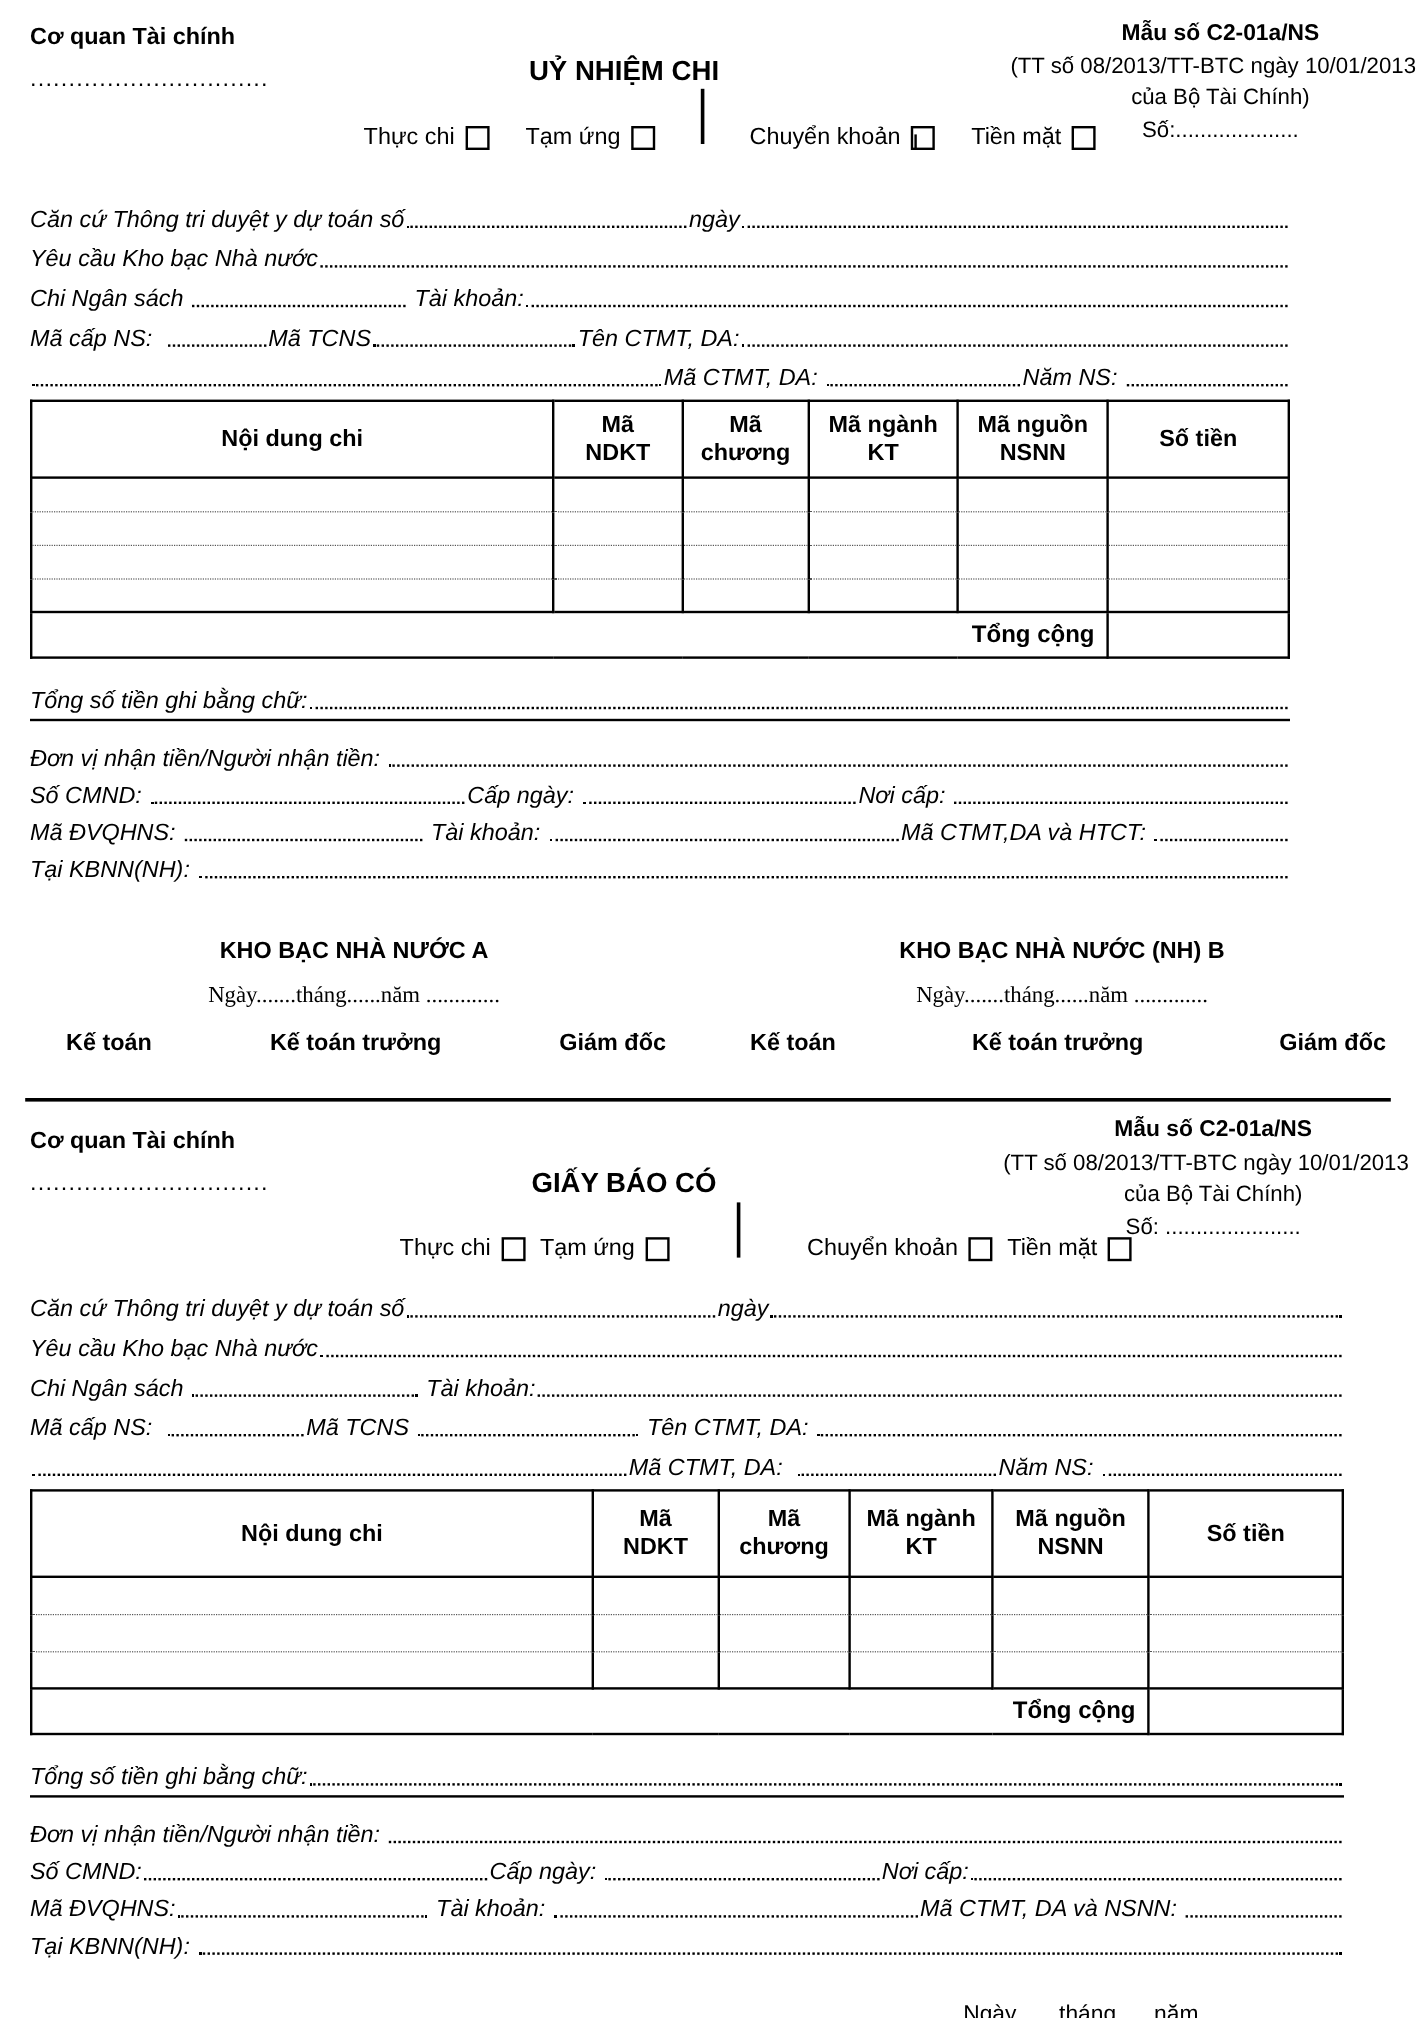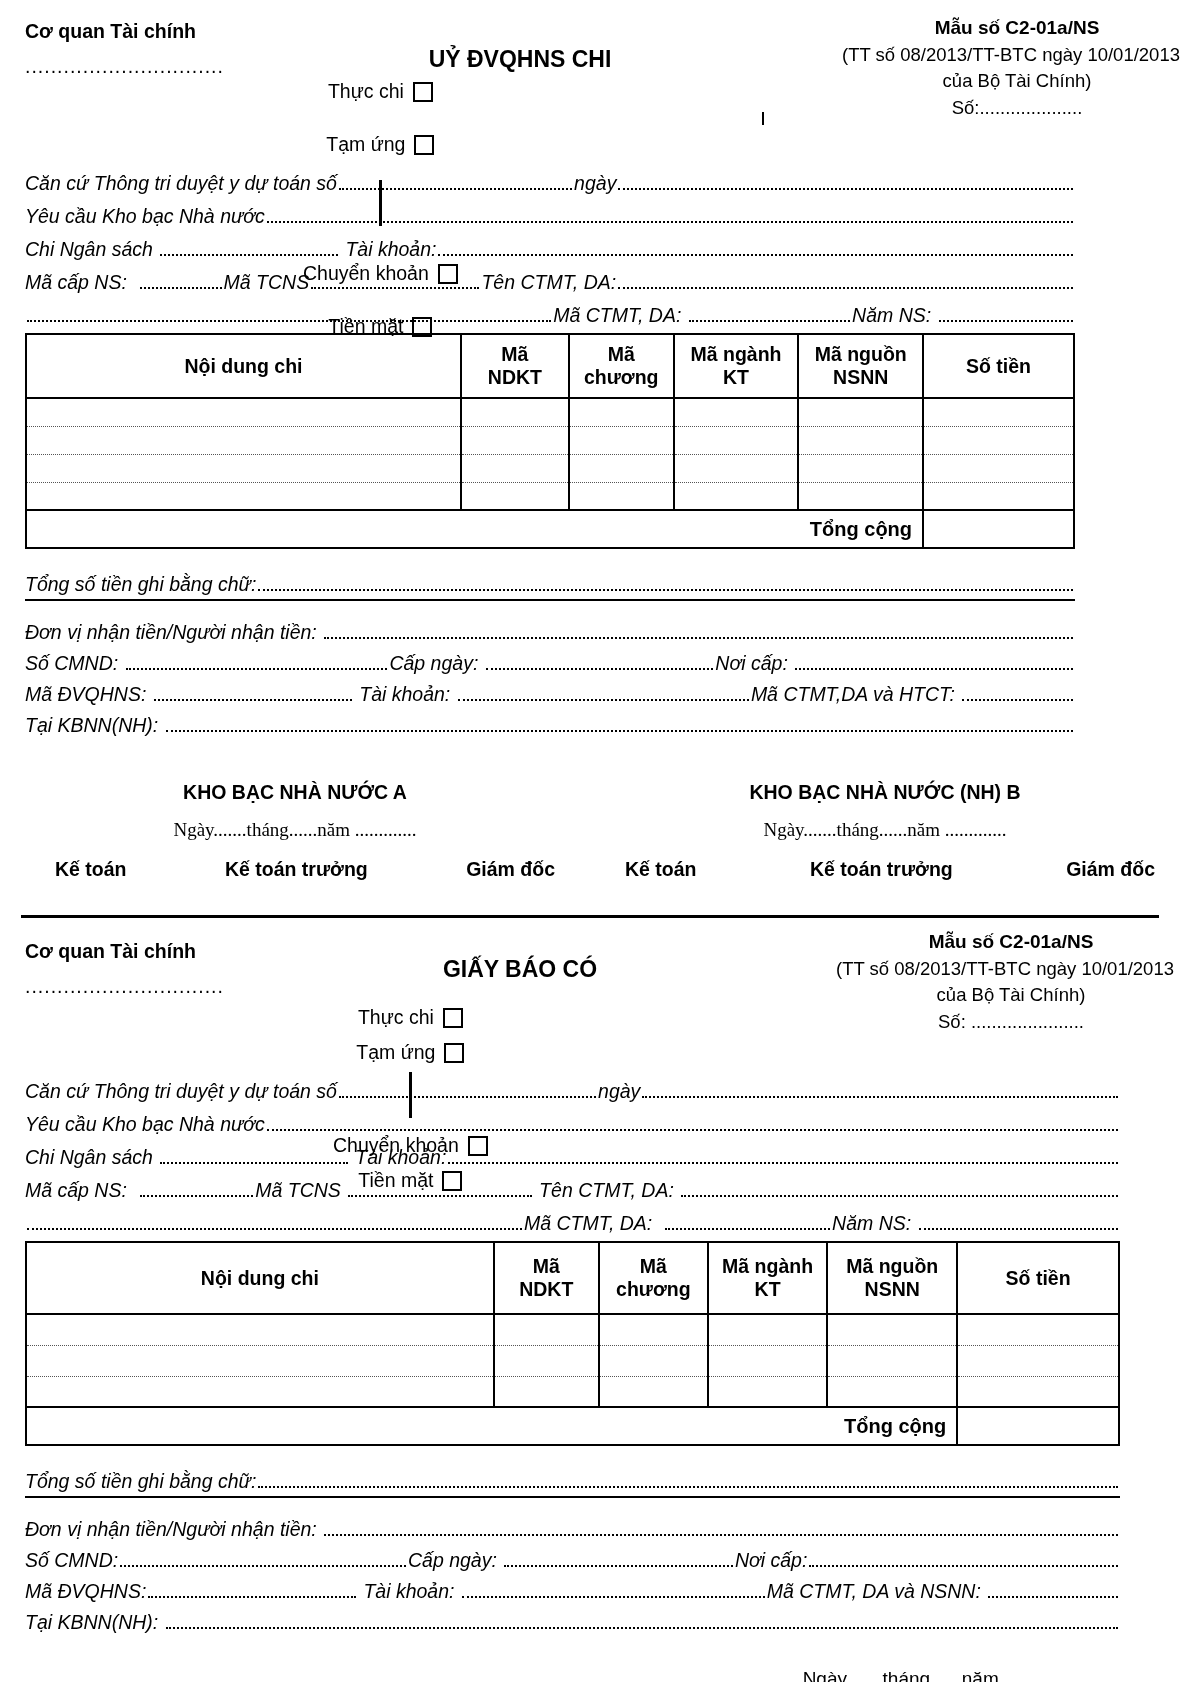--- a/index.html
+++ b/index.html
@@ -11,27 +11,27 @@
   .fheader{position:relative;padding-left:31px;}
   #f1 .fheader{height:150px;}
   #f2 .fheader{height:142px;}
   .org{position:absolute;left:25px;}
   #f1 .org{top:20px;}
   #f2 .org{top:22px;}
   .org-label{font-weight:bold;font-size:19.5px;}
   .org-dots{margin-top:12px;letter-spacing:1px;}
   .ftitle{position:absolute;left:0;right:140px;text-align:center;font-weight:bold;font-size:23px;}
   #f1 .ftitle{top:46px;}
-  #f2 .ftitle{top:38px;}
+  #f2 .ftitle{top:54px;}
   .stamp{position:absolute;width:350px;text-align:center;font-size:18.5px;line-height:1.45;}
   #f1 .stamp{left:842px;top:14px;}
   #f2 .stamp{left:836px;top:10px;}
   .stamp .code{font-weight:bold;font-size:19px;}
   .stamp .ref1{white-space:nowrap;text-align:left;}
-  .cbrow{position:absolute;display:flex;align-items:center;flex-direction:column;}
+  .cbrow{position:absolute;display:flex;align-items:flex-end;}
   #f1 .cbrow{left:303px;top:80px;gap:30px;}
   #f2 .cbrow{left:333px;top:88px;gap:12px;}
   .cb-item{white-space:nowrap;display:flex;align-items:center;}
   .cb-box{display:inline-block;width:16px;height:16px;border:2.5px solid #000;margin-left:9px;}
   .cbbar{width:2.5px;height:46px;background:#000;}
   #f1 .cbbar{margin:0 8px;position:relative;top:-6px;}
   #f2 .cbbar{margin:0 44px;position:relative;top:-4px;}
   .stray-tick{position:absolute;width:2px;height:13px;background:#000;}
   
   .fbody{padding:0 105px 0 25px;}
@@ -73,21 +73,21 @@
 </style>
 </head>
 <body>
 
 <section class="form" id="f1">
   <header class="fheader">
     <div class="org">
       <div class="org-label">Cơ quan Tài chính</div>
       <div class="org-dots">...............................</div>
     </div>
-    <div class="ftitle">UỶ ĐVQHNS CHI</div>
+    <div class="ftitle">UỶ NHIỆM CHI</div>
     <div class="cbrow" id="f1-checks">
         <span class="cb-item">
           <span>Thực chi</span>
           <span class="cb-box"></span>
         </span>
         <span class="cb-item">
           <span>Tạm ứng</span>
           <span class="cb-box"></span>
         </span>
         <span class="cbbar"></span>

